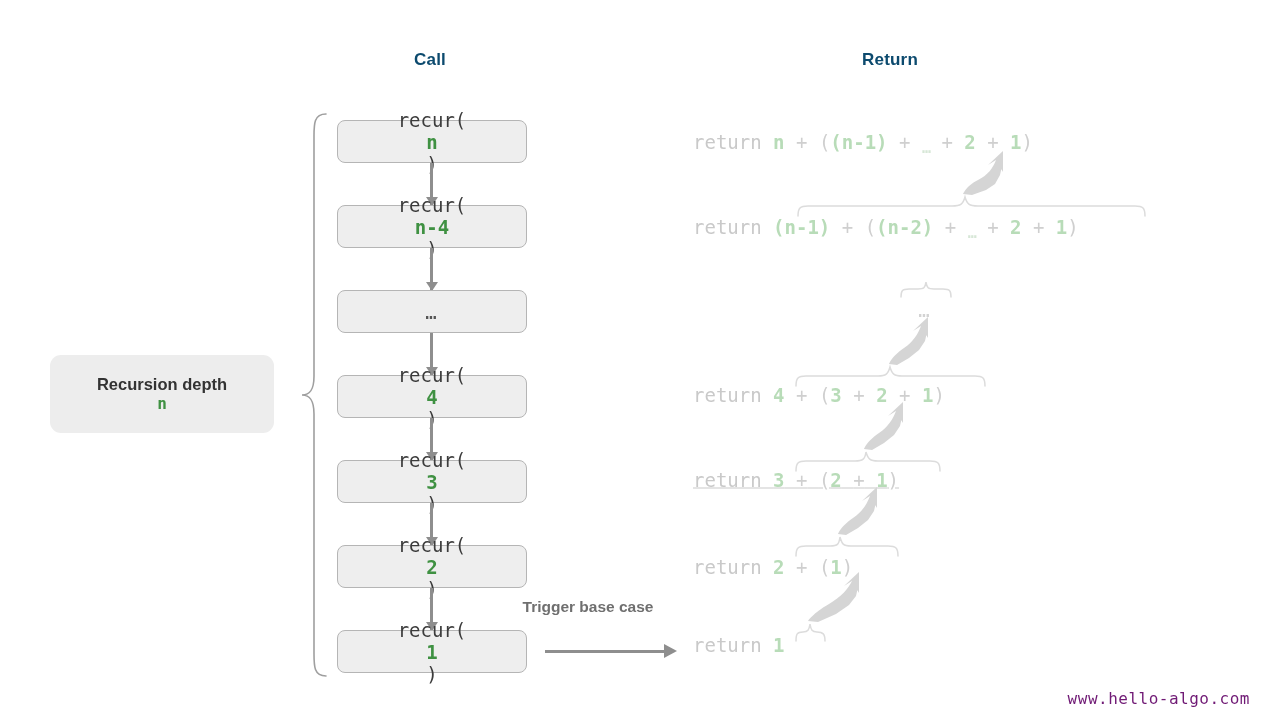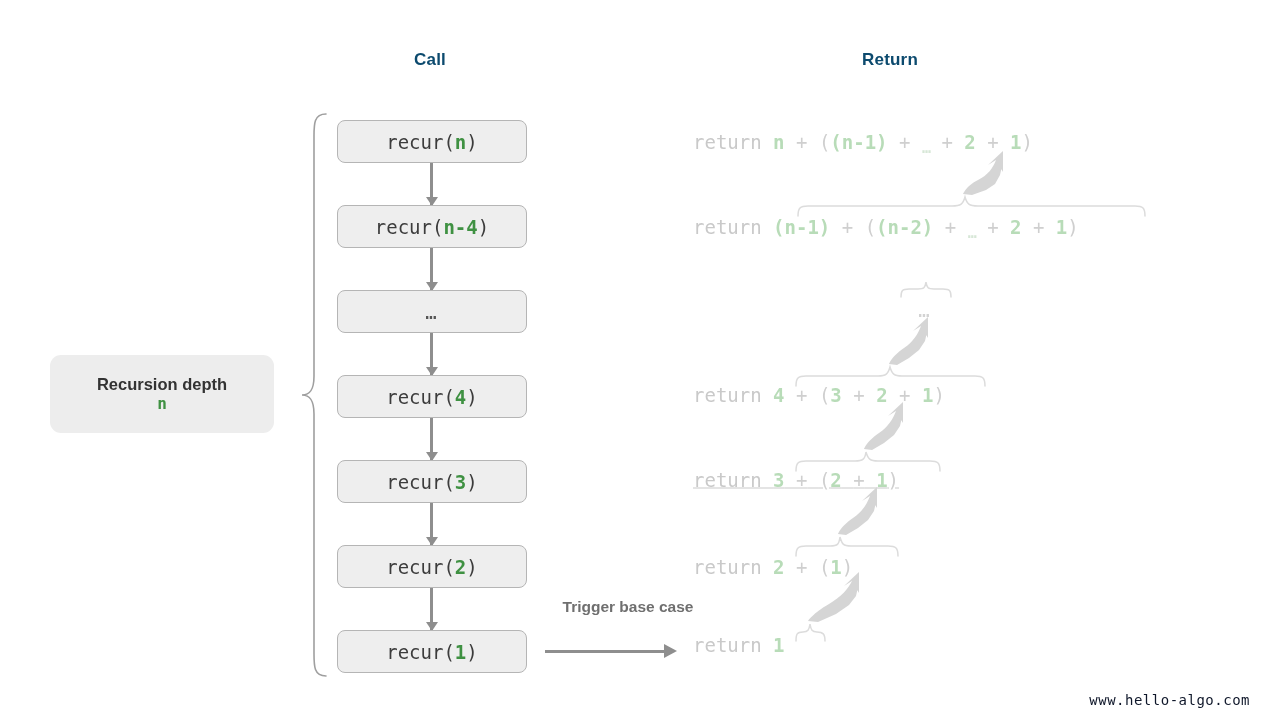--- a/index.html
+++ b/index.html
@@ -40,20 +40,21 @@
     border: 1.6px solid #b5b5b5;
     border-radius: 8px;
     display: flex;
     align-items: center;
     justify-content: center;
     font-family: "DejaVu Sans Mono", "Liberation Mono", monospace;
     font-size: 19px;
     color: #3c3c3c;
     letter-spacing: 0px;
     white-space: nowrap;
+    flex-direction: column;
   }
   .call-box .arg { color: #3f9142; font-weight: bold; }
   .call-box.ellipsis { font-size: 19px; color: #555; letter-spacing: 2px; }
 
   
   .v-arrow { position: absolute; left: 426px; width: 12px; }
   .v-arrow .shaft {
     position: absolute; left: 4px; top: 0; width: 3.2px; height: 100%;
     background: #8e8e8e;
   }
@@ -132,36 +133,36 @@
   }
   #base-arrow .head {
     position: absolute; right: 0; top: 0;
     width: 0; height: 0;
     border-top: 7px solid transparent;
     border-bottom: 7px solid transparent;
     border-left: 13px solid #8e8e8e;
   }
   #base-label {
     position: absolute;
-    left: 628px; top: 598px;
+    left: 588px; top: 598px;
     transform: translateX(-50%);
     font-family: "Liberation Sans", sans-serif;
     font-weight: bold;
     font-size: 15.5px;
     color: #6f6f6f;
     white-space: nowrap;
   }
 
   
   #watermark {
     position: absolute;
     right: 30px; bottom: 12px;
     font-family: "DejaVu Sans Mono", "Liberation Mono", monospace;
-    font-size: 14px;
-    color: #0f172a;
+    font-size: 16px;
+    color: #701a75;
     letter-spacing: .5px;
     white-space: nowrap;
   }
 </style>
 </head>
 <body>
 
 <div id="stage">
 
   <div class="col-header" id="hdr-call">Call</div>

